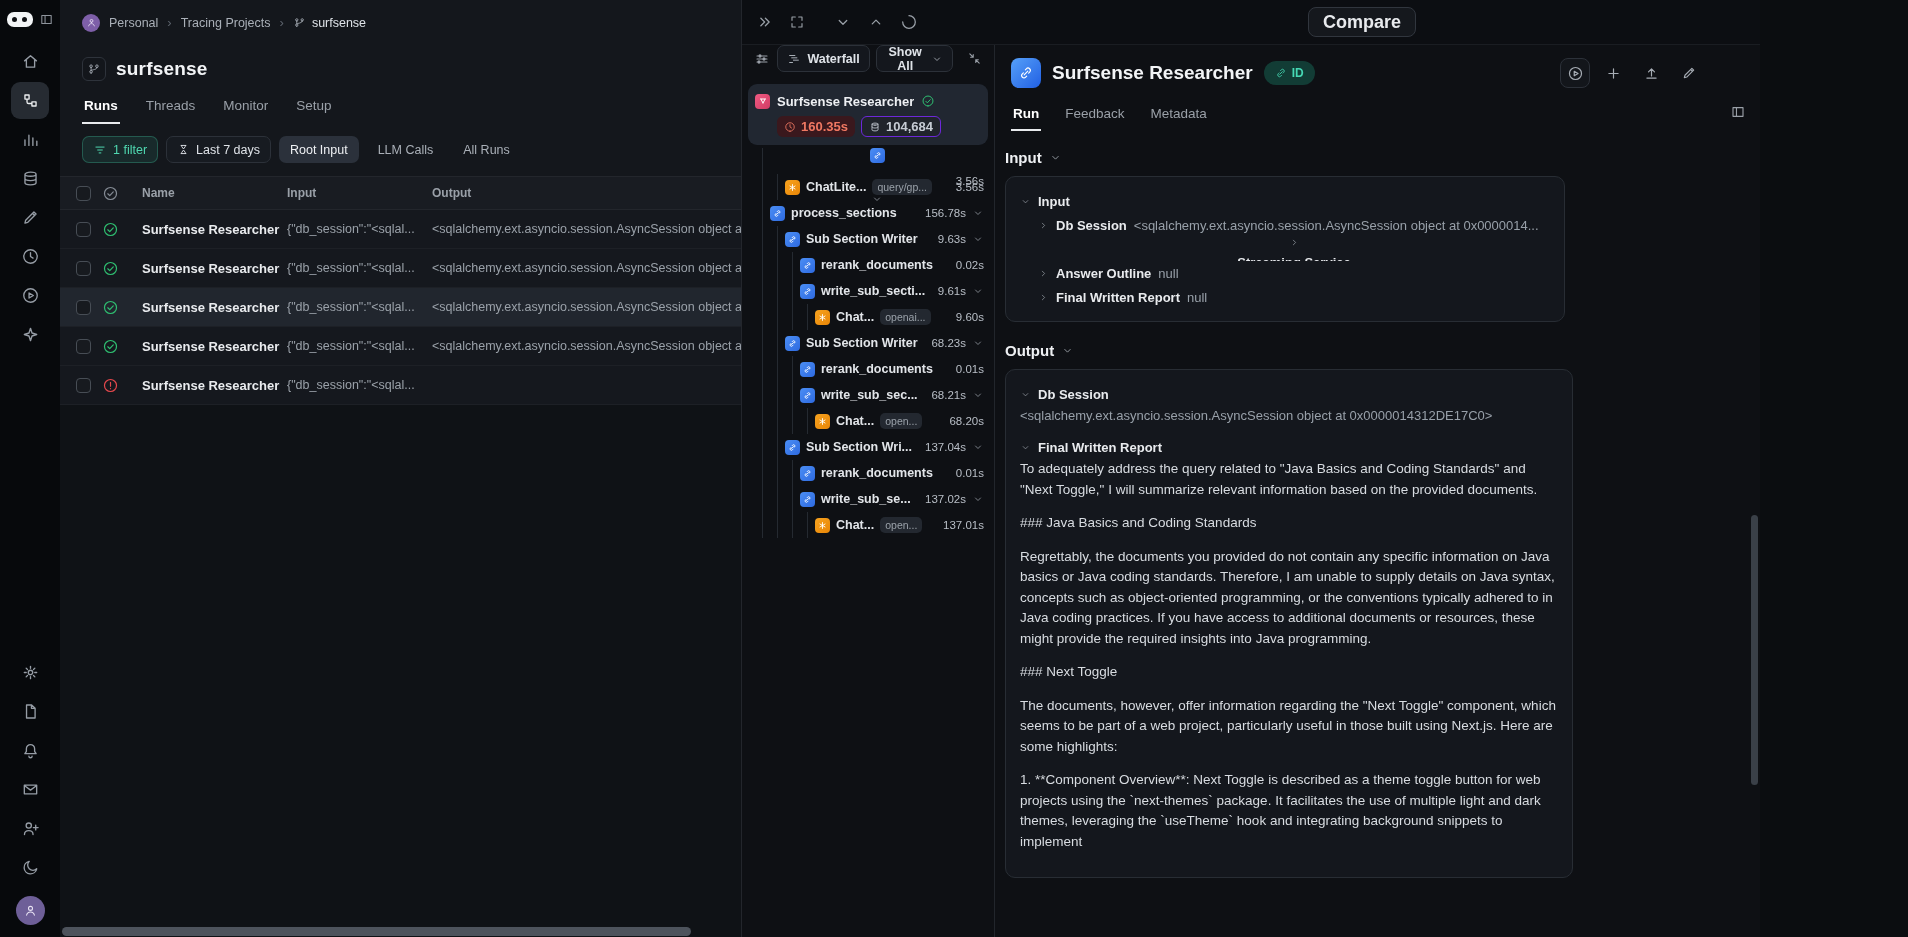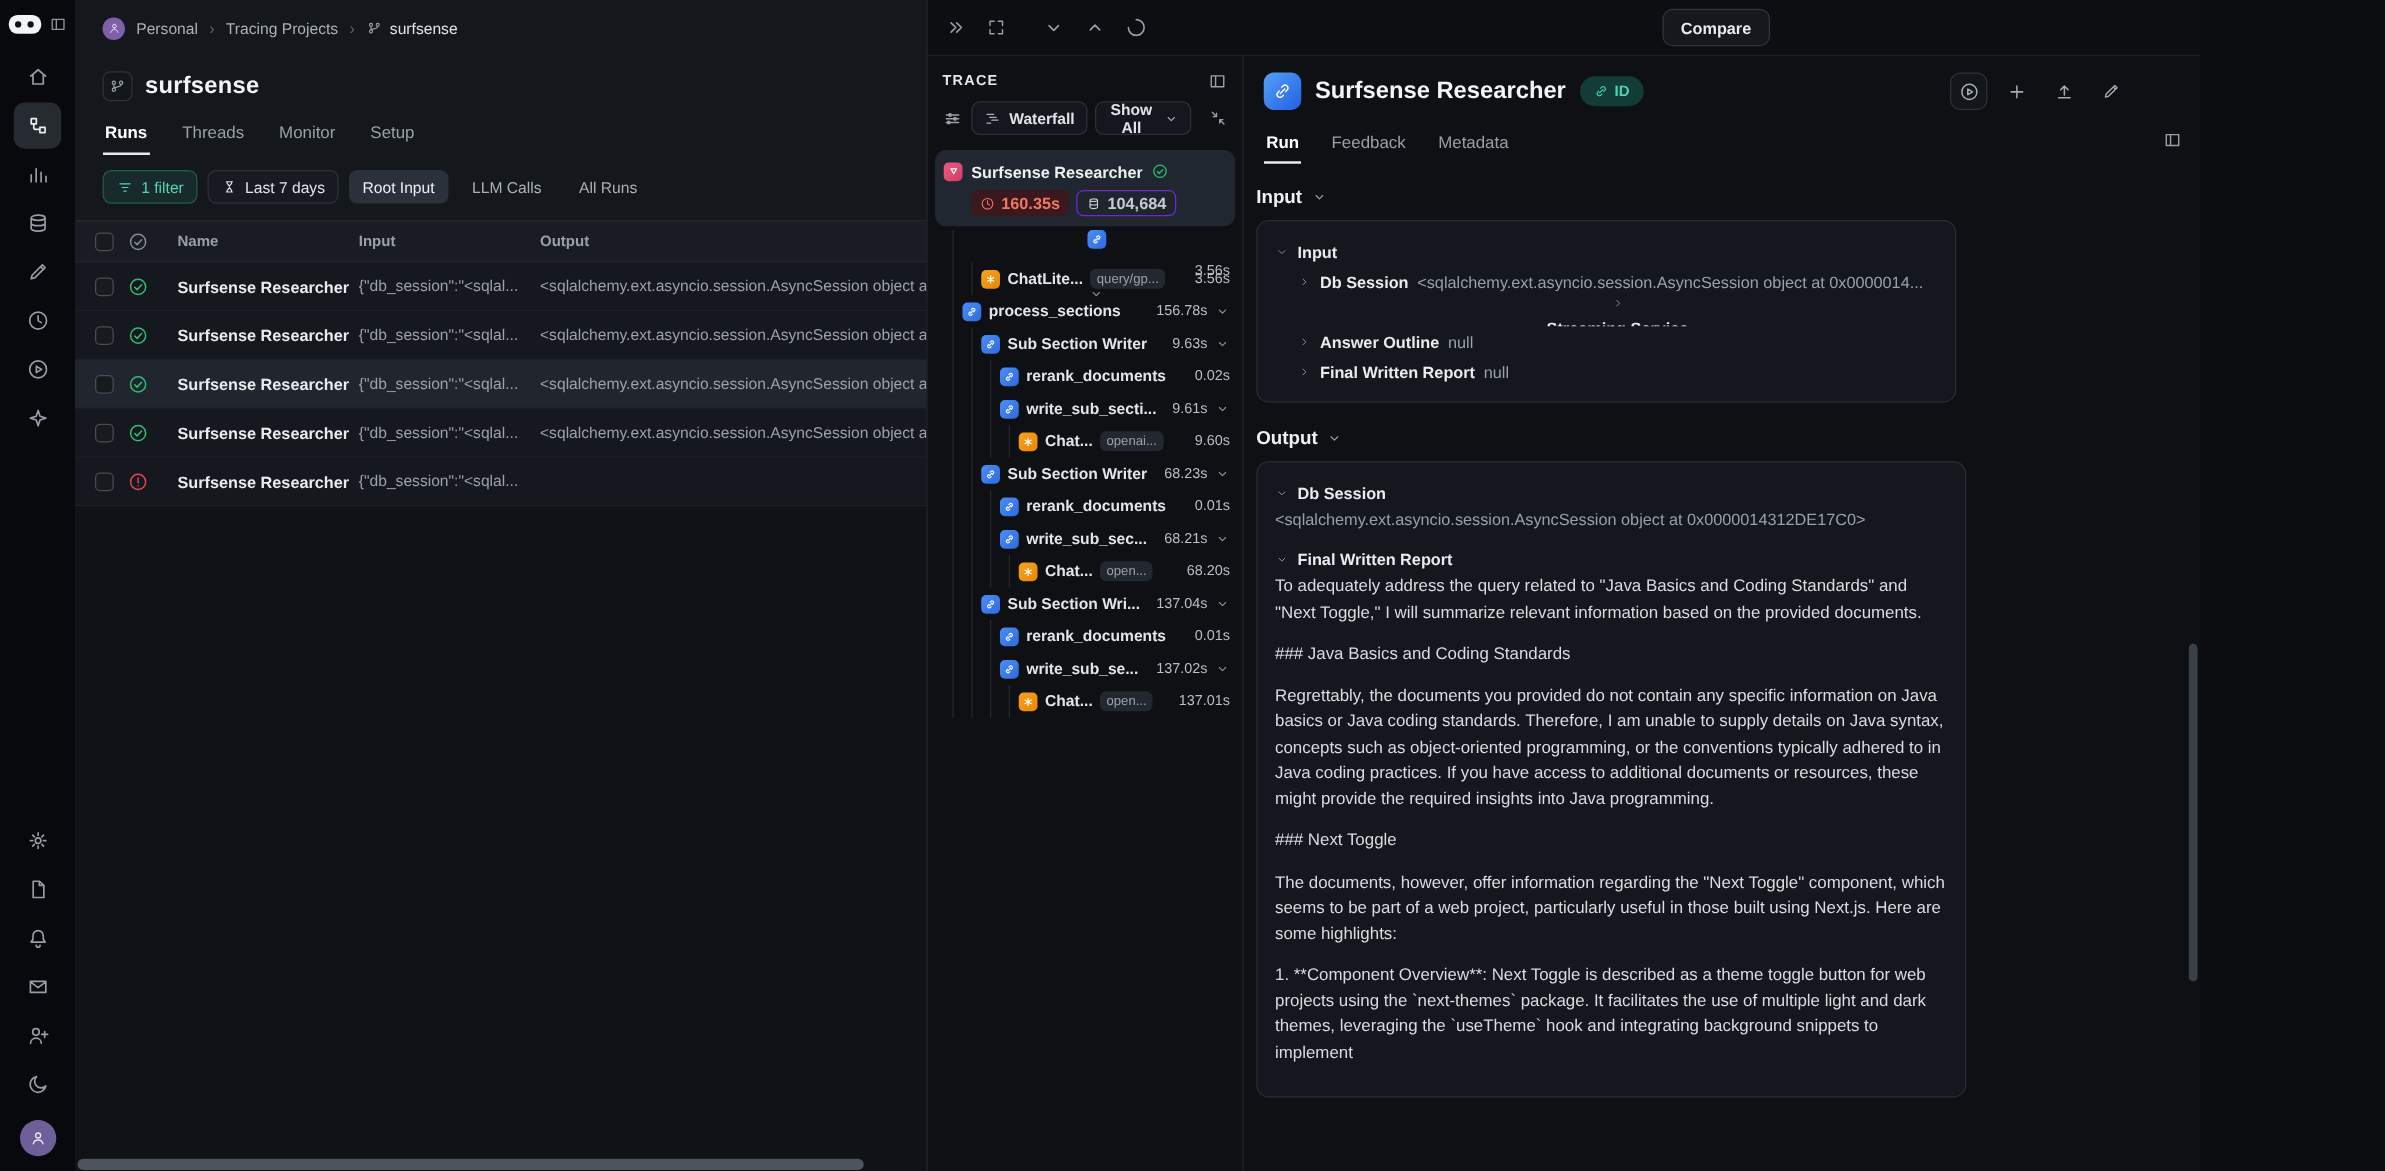--- a/index.html
+++ b/index.html
@@ -58,21 +58,21 @@
   .hscroll{position:absolute;left:2px;bottom:1px;height:9px;width:676px;background:transparent}
   .hscroll .thumb{width:93%;height:100%;border-radius:5px;background:#4d535c}
 
   
   .right-region{flex:1;display:flex;flex-direction:column;background:#0d0f13;min-width:0}
   .top-bar{height:45px;flex-shrink:0;display:flex;align-items:center;gap:15px;padding:0 14px;border-bottom:1px solid #1a1d22;background:#0c0e12}
   .tb-icon{color:#9aa0a8;display:flex}
   .tb-icon.gapped{margin-left:14px}
   @keyframes spin{to{transform:rotate(360deg)}}
   .spin{animation:spin 1.1s linear infinite;transform-origin:center}
-  .compare-btn{margin-left:auto;margin-right:330px;height:30px;padding:0 14px;border-radius:8px;border:1px solid #31363e;background:#15181d;color:#e8eaed;font-size:13px;font-weight:600;display:flex;align-items:center}
+  .compare-btn{margin-left:auto;margin-right:330px;height:30px;padding:0 14px;border-radius:8px;border:1px solid #31363e;background:#15181d;color:#e8eaed;font-size:18px;font-weight:600;display:flex;align-items:center}
   .panels{flex:1;display:flex;min-height:0}
 
   
   .trace-panel{width:253px;flex-shrink:0;border-right:1px solid #22262c;display:flex;flex-direction:column;background:#0e1014}
   .trace-head{display:flex;align-items:center;justify-content:space-between;padding:12px 12px 8px}
   .trace-title{font-size:11.5px;font-weight:700;letter-spacing:.09em;color:#e4e7ea}
   .trace-head .tb-icon{color:#9aa0a8}
   .trace-controls{display:flex;align-items:center;gap:6px;padding:0 10px 10px}
   .tc-iconbtn{color:#9aa0a8;width:24px;height:24px;display:flex;align-items:center;justify-content:center;border-radius:6px;background:transparent;border:none}
   .tc-btn{display:flex;align-items:center;gap:6px;height:27px;padding:0 9px;border:1px solid #2c3139;background:#14171d;border-radius:7px;color:#dfe3e8;font-size:12.5px;font-weight:600}
@@ -409,28 +409,20 @@
               <path d="M12 3.6a8.4 8.4 0 1 1-8.4 8.4"></path>
             </svg>
           </span>
         </span>
       <button class="compare-btn" data-interactable="true">Compare</button>
     </div>
 
     <div class="panels">
 
       <div class="trace-panel" data-interactable="false">
-        <div class="trace-head">
-          <span class="trace-title" data-interactable="false">TRACE</span>
-          <span class="tb-icon" data-interactable="true">
-              <svg viewBox="0 0 24 24" class="ic" style="width: 16px; height: 16px;">
-                <path d="M4.5 5.5h15v13h-15z M9.7 5.5v13"></path>
-              </svg>
-            </span>
-        </div>
         <div class="trace-controls" data-interactable="false">
           <button class="tc-iconbtn" data-interactable="true">
               <span style="display:flex" data-interactable="false">
                 <svg viewBox="0 0 24 24" class="ic" style="width: 16px; height: 16px;">
                   <path d="M4.5 7.5h15 M4.5 12h15 M4.5 16.5h15 M9 5.9a1.6 1.6 0 1 0 0 3.2 1.6 1.6 0 0 0 0-3.2z M15 10.4a1.6 1.6 0 1 0 0 3.2 1.6 1.6 0 0 0 0-3.2z M7.5 14.9a1.6 1.6 0 1 0 0 3.2 1.6 1.6 0 0 0 0-3.2z"></path>
                 </svg>
               </span>
             </button>
           <button class="tc-btn" data-interactable="true">
             <span style="display:flex" data-interactable="false">

